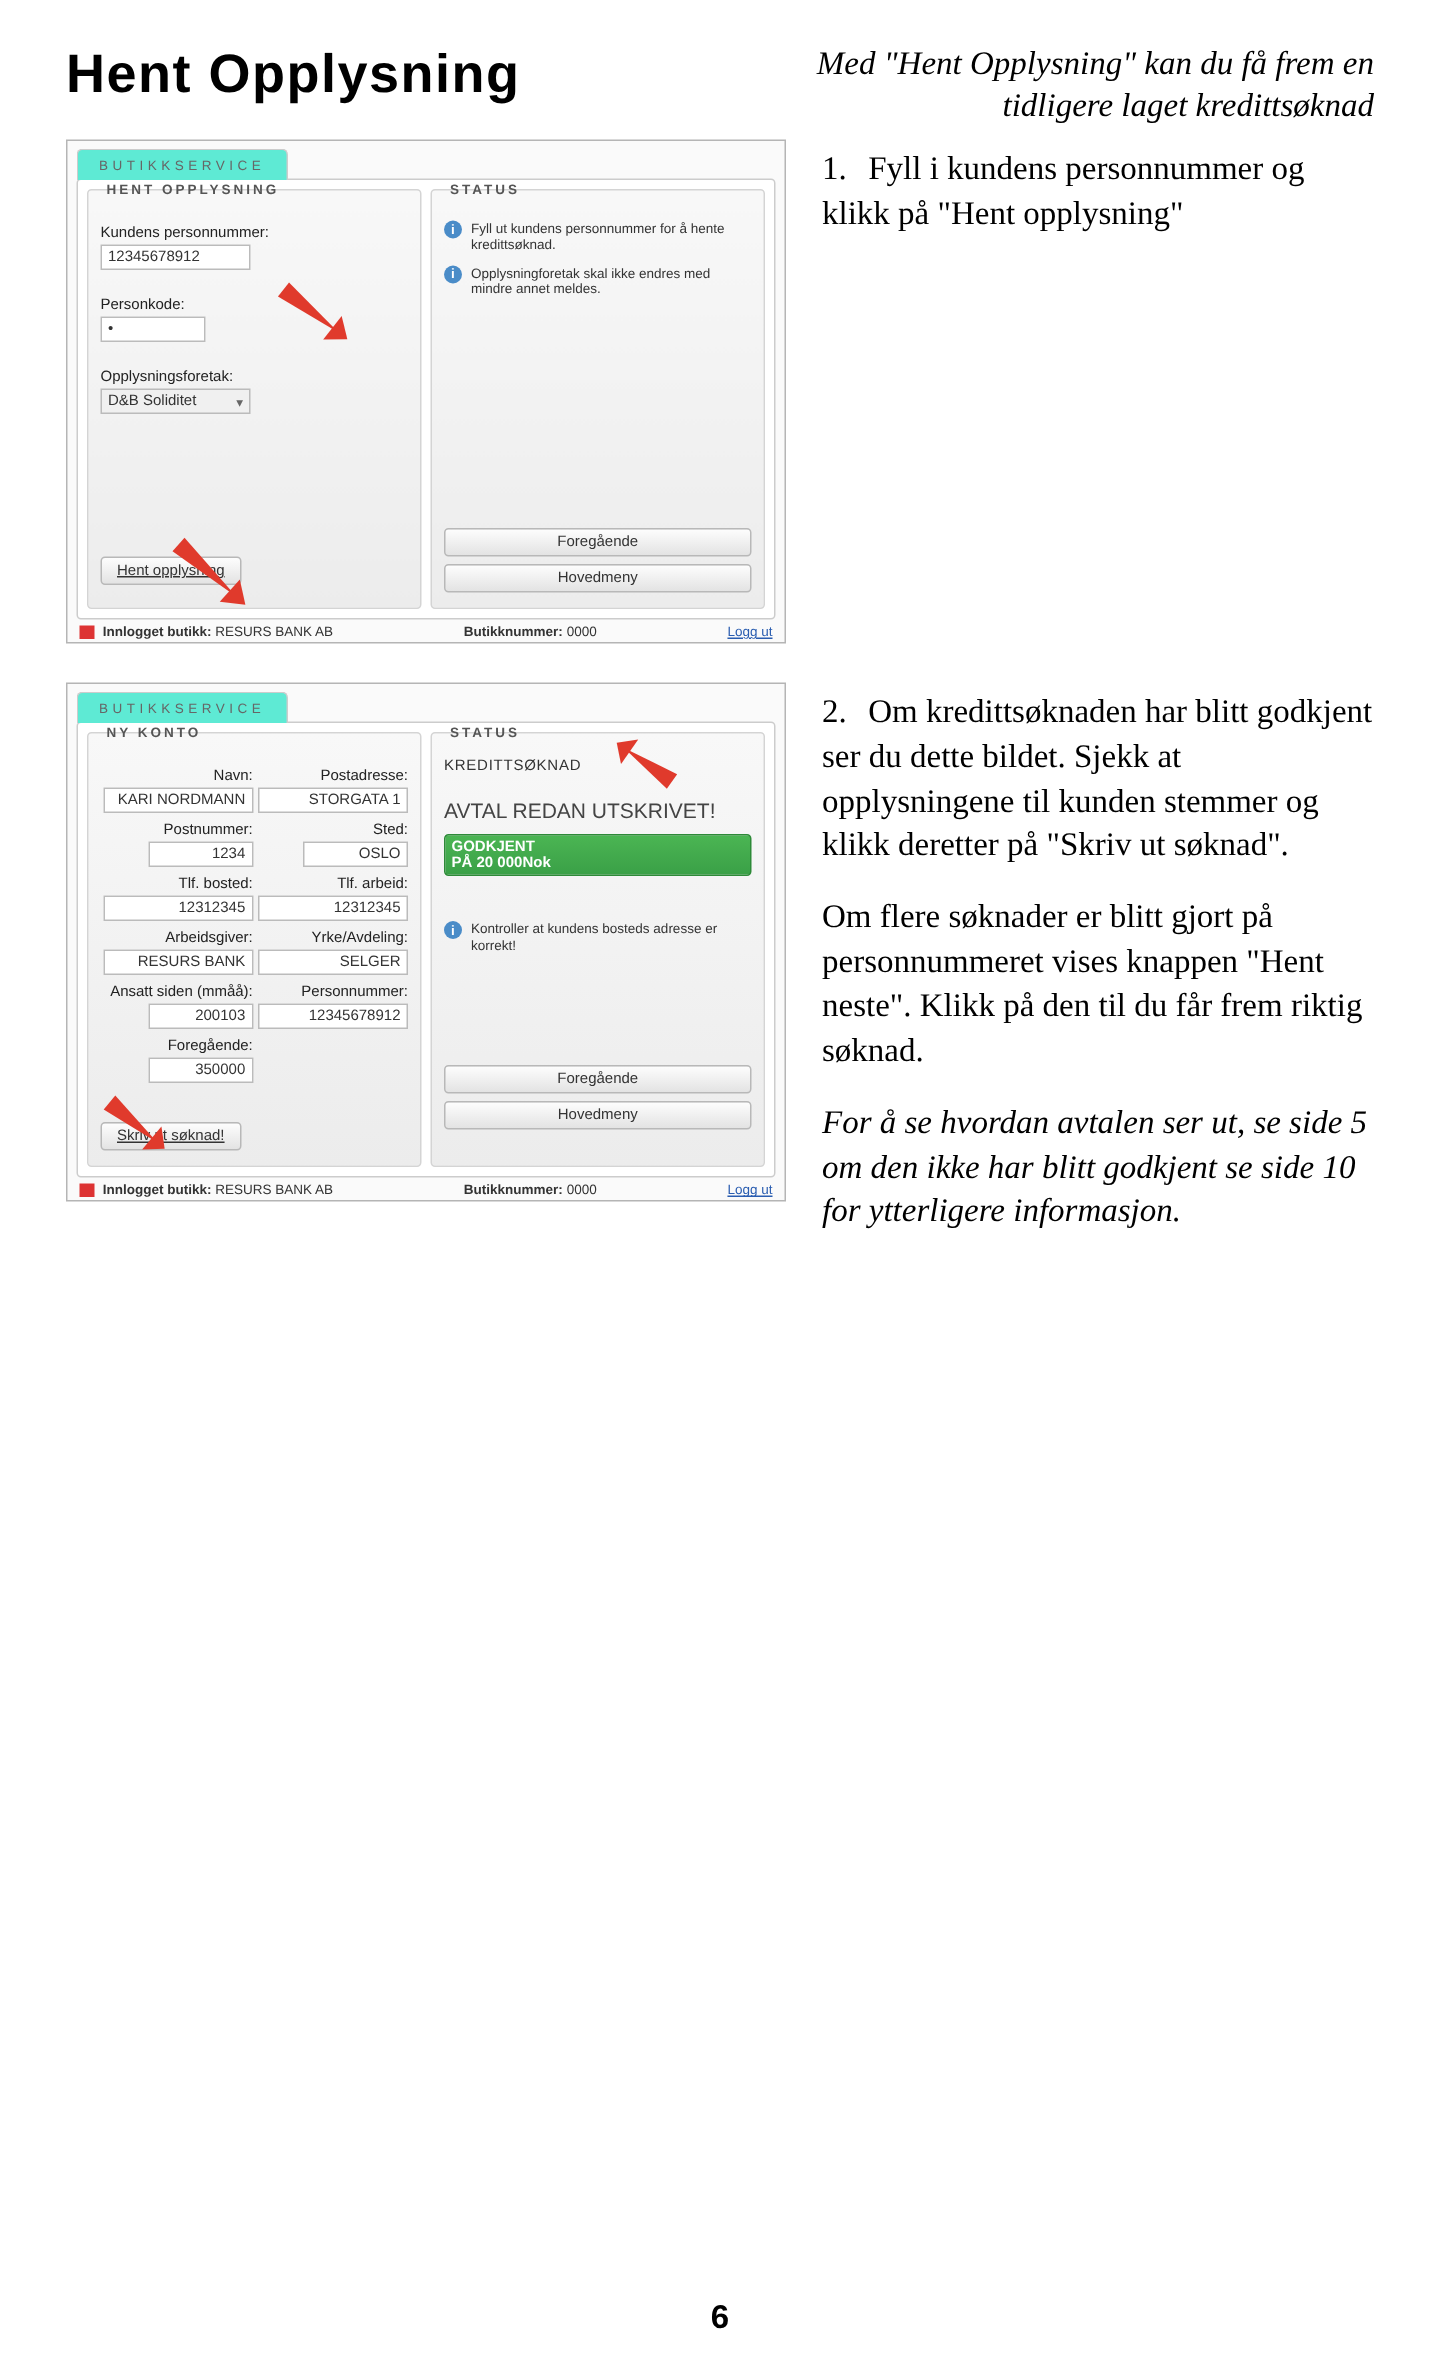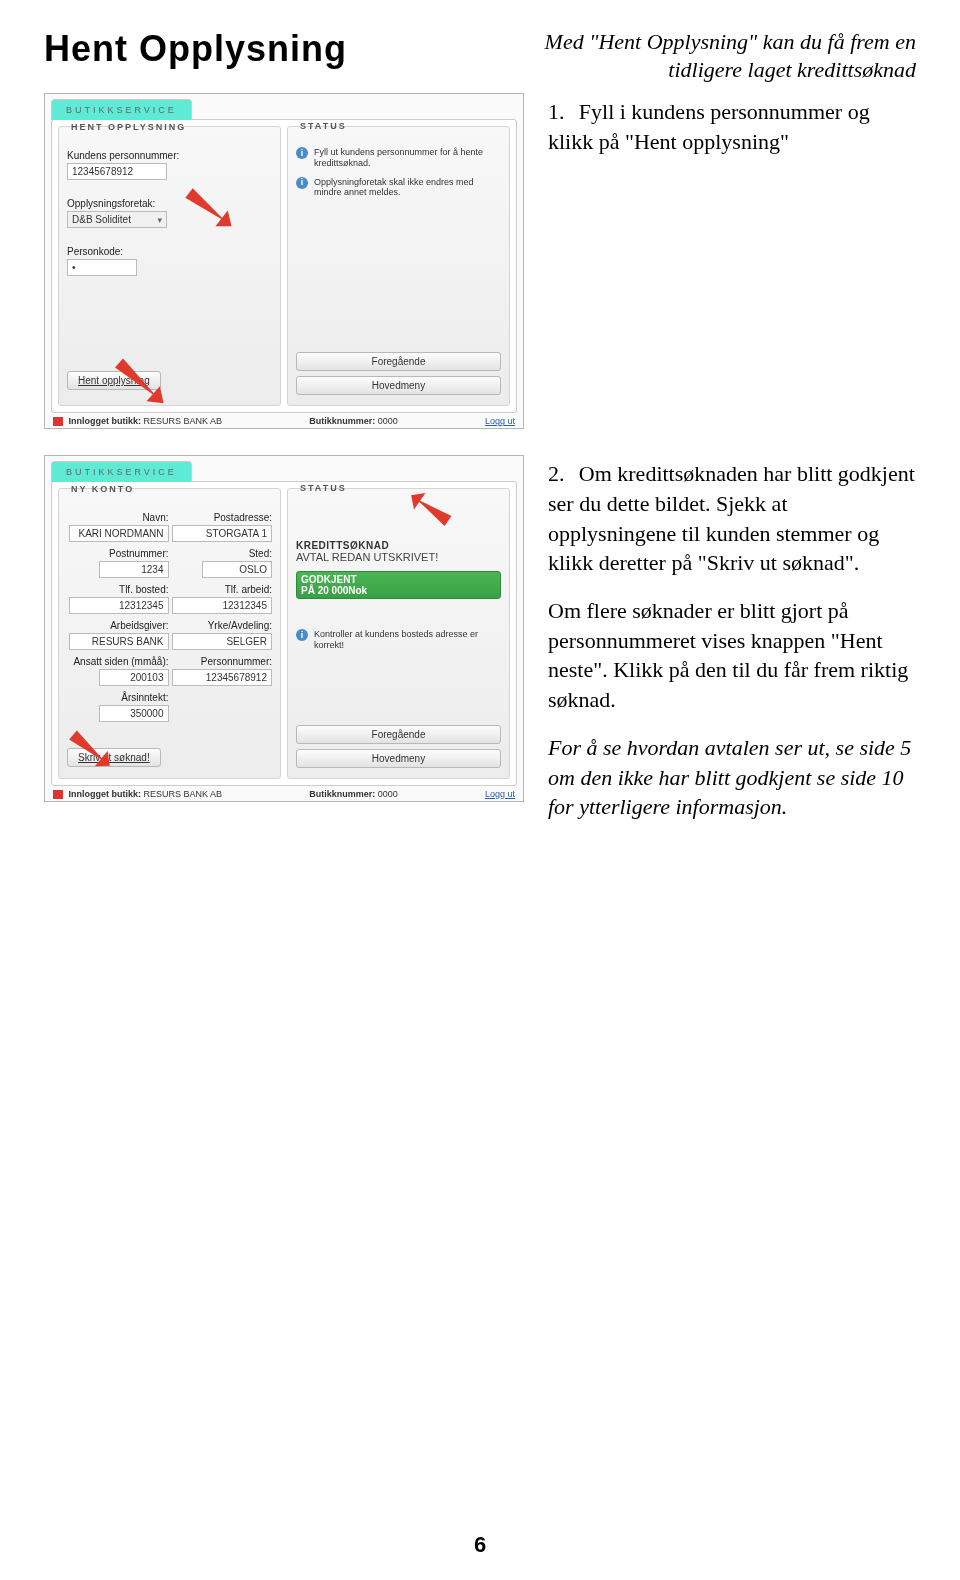--- a/index.html
+++ b/index.html
@@ -139,22 +139,22 @@
     border-left: 14px solid #e03a2c;
   }
   .two-col { display: flex; gap: 2px; text-align: right; }
   .two-col > div { flex: 1; }
   .approved {
     background: linear-gradient(#4bb553, #3aa047);
     color: #fff; text-align: left;
     border: 1px solid #2d8a38; border-radius: 3px;
     padding: 2px 4px; font-size: 10px; font-weight: bold;
   }
-  .status-hdr { font-size: 10px; font-weight: bold; letter-spacing: 0.5px; margin-top: 35px; }
-  .status-sub { font-size: 11px; color: #444; margin-bottom: 8px; }
+  .status-hdr { font-size: 10px; font-weight: normal; letter-spacing: 0.5px; }
+  .status-sub { font-size: 14px; color: #444; margin-bottom: 8px; margin-top: 16px; }
   .btn-stack { display: flex; flex-direction: column; gap: 5px; margin-top: auto; }
   .panel.right { display: flex; flex-direction: column; }
   .bottom-btns { display: flex; justify-content: space-between; align-items: flex-end; gap: 8px; margin-top: 60px; }
   .under { text-decoration: underline; }
 </style>
 </head>
 <body>
 
 <div class="header-row">
   <div class="page-title">Hent Opplysning</div>
@@ -170,29 +170,29 @@
       <span class="tab">BUTIKKSERVICE</span>
       <div class="panel-wrap">
         <div class="panel left">
           <span class="panel-title">HENT OPPLYSNING</span>
           <div class="field-row">
             <span class="lbl">Kundens personnummer:</span>
             <span class="inp">12345678912</span>
           </div>
           <div class="arrow" style="left:130px; top:60px; transform: rotate(38deg) scaleX(0.9);"></div>
           <div class="field-row" style="margin-top:18px;">
+            <span class="lbl">Personkode:</span>
+            <span class="inp sm">•</span>
+          </div>
+          <div class="field-row" style="margin-top:18px;">
             <span class="lbl">Opplysningsforetak:</span>
             <span class="sel">
               <span>D&amp;B Soliditet</span>
               <span class="chev">▾</span>
             </span>
-          </div>
-          <div class="field-row" style="margin-top:18px;">
-            <span class="lbl">Personkode:</span>
-            <span class="inp sm">•</span>
           </div>
           <div class="bottom-btns" style="margin-top:95px;">
             <span class="btn under">Hent opplysning</span>
           </div>
           <div class="arrow" style="left:60px; top:230px; transform: rotate(42deg) scaleX(1);"></div>
         </div>
         <div class="panel right">
           <span class="panel-title">STATUS</span>
           <div class="info-row">
             <span class="info-icon">i</span>
@@ -236,21 +236,21 @@
       <div class="panel-wrap">
         <div class="panel left">
           <span class="panel-title">NY KONTO</span>
           <div class="two-col">
             <div>
               <div class="field-row"><span class="lbl">Navn:</span><span class="inp">KARI NORDMANN</span></div>
               <div class="field-row"><span class="lbl">Postnummer:</span><span class="inp sm">1234</span></div>
               <div class="field-row"><span class="lbl">Tlf. bosted:</span><span class="inp">12312345</span></div>
               <div class="field-row"><span class="lbl">Arbeidsgiver:</span><span class="inp">RESURS BANK</span></div>
               <div class="field-row"><span class="lbl">Ansatt siden (mmåå):</span><span class="inp sm">200103</span></div>
-              <div class="field-row"><span class="lbl">Årsinntekt:</span><span class="inp sm">350000</span></div>
+              <div class="field-row"><span class="lbl">Foregående:</span><span class="inp sm">350000</span></div>
             </div>
             <div>
               <div class="field-row"><span class="lbl">Postadresse:</span><span class="inp">STORGATA 1</span></div>
               <div class="field-row"><span class="lbl">Sted:</span><span class="inp sm">OSLO</span></div>
               <div class="field-row"><span class="lbl">Tlf. arbeid:</span><span class="inp">12312345</span></div>
               <div class="field-row"><span class="lbl">Yrke/Avdeling:</span><span class="inp">SELGER</span></div>
               <div class="field-row"><span class="lbl">Personnummer:</span><span class="inp">12345678912</span></div>
             </div>
           </div>
           <div style="margin-top:20px;">

